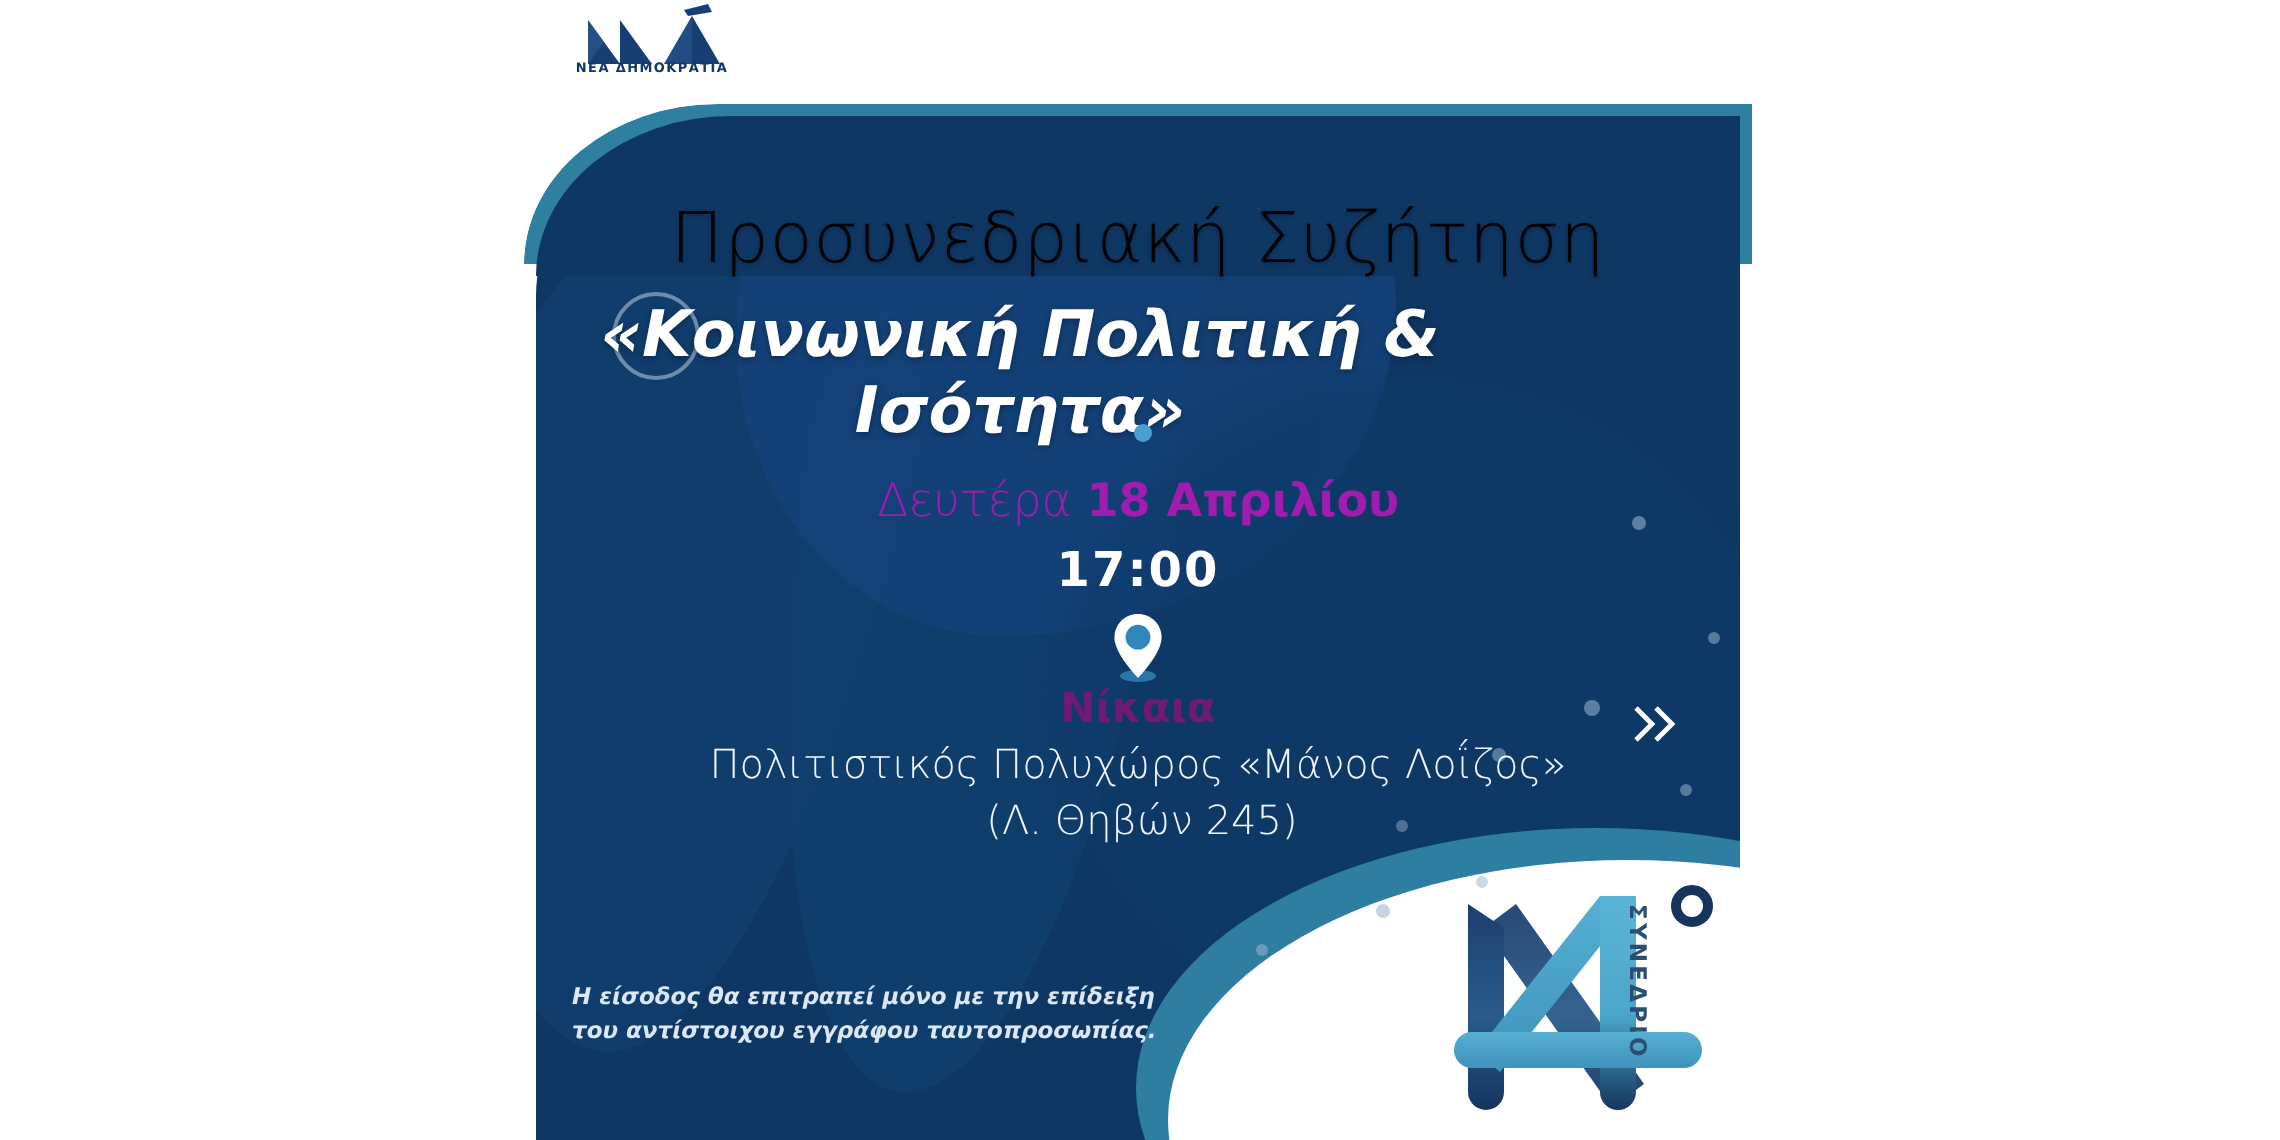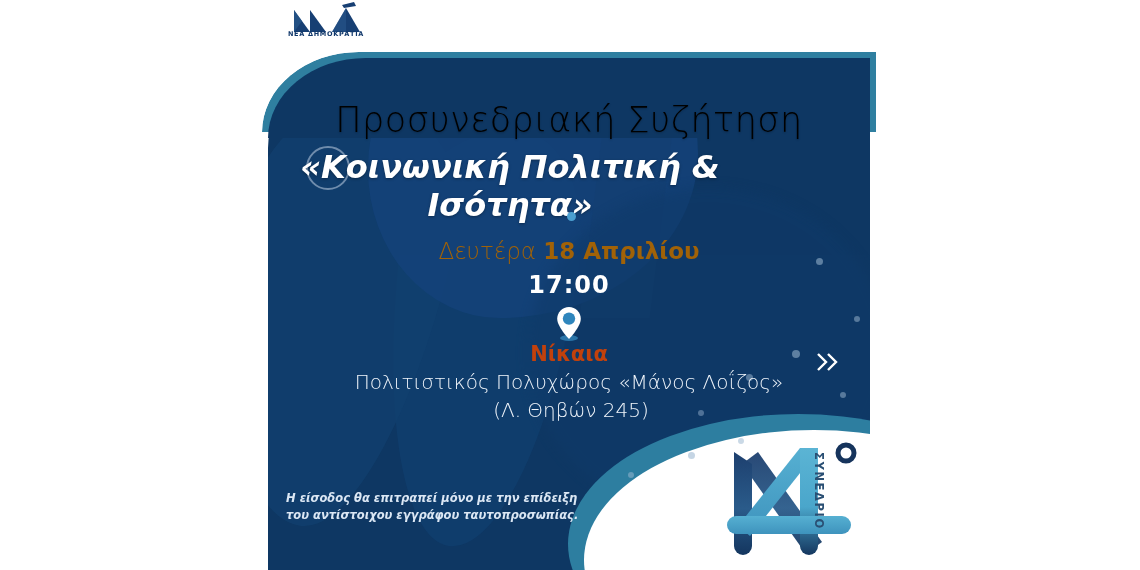--- a/index.html
+++ b/index.html
@@ -94,33 +94,33 @@
     position:absolute;left:0;top:90px;width:484px;text-align:center;
     color:#ffffff;font-size:32px;font-weight:bold;font-style:italic;letter-spacing:0px;
     text-shadow:0 1px 3px rgba(0,0,0,.35);
   }
   .mid-dot{
     position:absolute;left:299px;top:154px;width:9px;height:9px;border-radius:50%;
     background:#4b9fd0;
   }
   .date{
     position:absolute;left:0;top:180px;width:602px;text-align:center;
-    color:#a16207;font-size:23px;font-weight:300;
+    color:#a21caf;font-size:23px;font-weight:300;
   }
   .date b{font-weight:bold;}
   .time{
     position:absolute;left:0;top:213px;width:602px;text-align:center;
     color:#ffffff;font-size:24px;font-weight:bold;letter-spacing:1px;
   }
 
   .pin{position:absolute;left:286px;top:248px;width:30px;height:36px;}
 
   .city{
     position:absolute;left:0;top:284px;width:602px;text-align:center;
-    color:#c2410c;font-size:21px;font-weight:bold;
+    color:#701a75;font-size:21px;font-weight:bold;
   }
   .venue{
     position:absolute;left:0;top:312px;width:602px;text-align:center;
     color:#f0f5fb;font-size:20px;font-weight:300;
   }
   .addr{
     position:absolute;left:0;top:340px;width:606px;text-align:center;
     color:#f0f5fb;font-size:20px;font-weight:300;
   }
 

